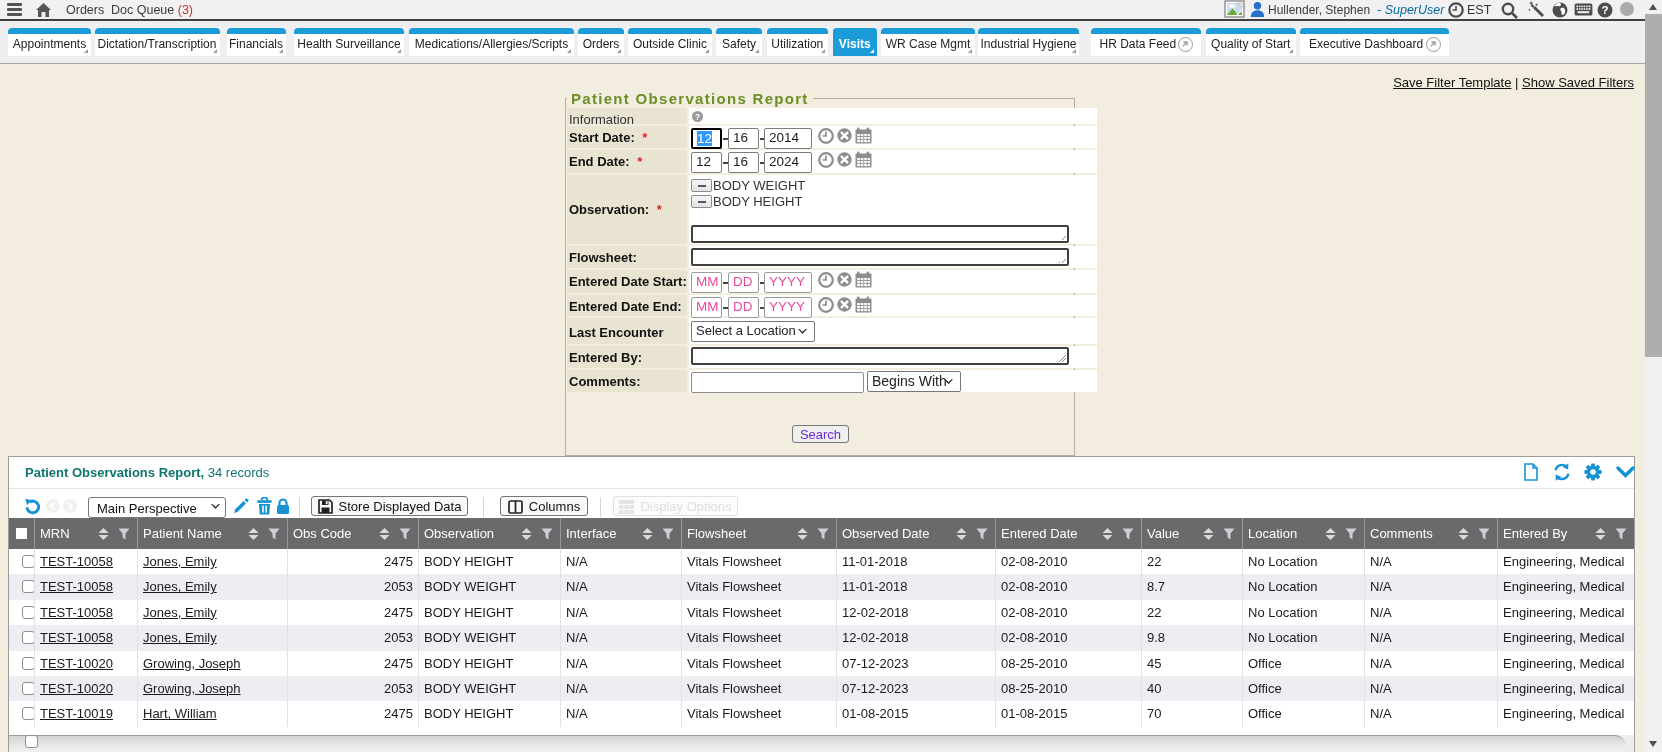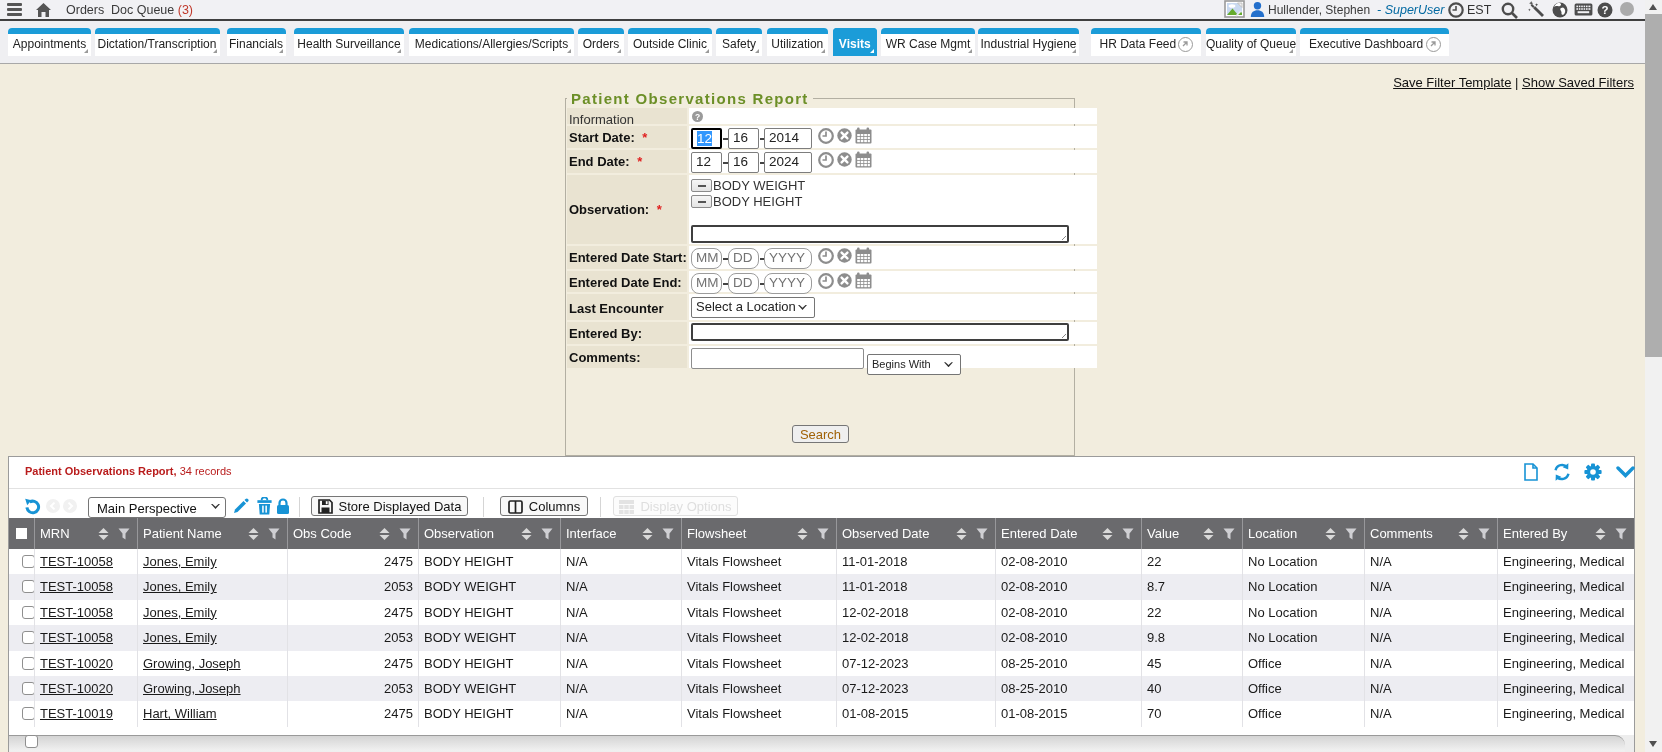--- a/index.html
+++ b/index.html
@@ -34,28 +34,28 @@
 #legend { position:absolute; left:567px; top:26px; background:#f2edde; padding:0 4px; font-size:15px; font-weight:bold; color:#6c8f27; letter-spacing:1.3px; }
 #form { position:absolute; left:567px; top:44px; width:530px; }
 .frow { display:flex; margin-bottom:2px; }
 .flabel { width:120px; background:#e9e3d1; flex:none; font-weight:bold; color:#111; padding:4px 0 0 2px; font-size:13px; margin-right:2px; }
 .ffield { flex:1; background:#fff; position:relative; }
 .red { color:#e02020; font-weight:bold; margin-left:4px; }
 .wideinput { position:absolute; left:2px; width:378px; height:18px; border:2px solid #3f3f3f; border-radius:2px; background:#fff; }
 .grip { position:absolute; right:1px; bottom:1px; width:7px; height:7px;
   background:linear-gradient(135deg, transparent 50%, #888 50%, #888 57%, transparent 57%, transparent 71%, #888 71%, #888 78%, transparent 78%); }
 .dinput { position:absolute; height:21px; border:1.5px solid #7d7d7d; border-radius:2px; background:#fff; font-size:13.5px; color:#222; padding-left:4px; line-height:18px; }
-.ph { color:#737373;border-radius:8px; }
+.ph { color:#ec4899; }
 .dash { position:absolute; width:5px; height:2px; background:#444; }
 .gico { position:absolute; top:2px; }
 
 
 #panel { position:absolute; left:8px; top:392px; width:1627px; height:296px; background:#fff; border:1px solid #9b9b9b; border-bottom:none; }
 #ptitle { position:absolute; left:0; top:0; width:100%; height:30px; }
-#ptitle .t { position:absolute; left:16px; top:8px; font-size:11px; color:#b91c1c; }
+#ptitle .t { position:absolute; left:16px; top:8px; font-size:13px; color:#0f766e; }
 #ptoolbar { position:absolute; left:0; top:31px; width:100%; height:30px; border-top:1px solid #e2e2e2; }
 .vsep { position:absolute; top:8px; height:20px; width:1px; background:#d5d5d5; }
 .tbbtn { position:absolute; top:7px; height:20px; border:1px solid #767676; border-radius:3px; background:#f8f8f8; font-size:13px; color:#111; text-align:center; }
 #mpsel { position:absolute; left:79px; top:8px; width:138px; height:21px; border:1px solid #767676; border-radius:3px; background:#fff; font-size:13px; color:#111; padding:3px 0 0 8px; }
 .selchev { position:absolute; width:9px; height:6px; }
 .selchev::before { content:""; position:absolute; left:0; top:-1px; width:9px; height:5px;
   clip-path:polygon(0 0, 17% 0, 50% 55%, 83% 0, 100% 0, 50% 100%); background:#333; }
 
 
 #gtable { position:absolute; left:0; top:61px; width:1625px; }
@@ -206,21 +206,21 @@
     </div>
     <div class="tab" style="left:1090.5px;width:110px">
       <span class="tx" style="text-align:left;padding-left:9px">HR Data Feed</span>
       <span class="extic" style="right:8px">
         <svg width="12" height="12" viewBox="0 0 12 12" style="position:absolute;left:0;top:0">
           <path d="M4 8 L8 4 M4.5 4 L8 4 L8 7.5" fill="none" stroke="#9a9a9a" stroke-width="1.3"></path>
         </svg>
       </span>
     </div>
     <div class="tab" style="left:1206px;width:89.5px">
-      <span class="tx">Quality of Queue</span>
+      <span class="tx">Quality of Start</span>
       <span class="fold"></span>
     </div>
     <div class="tab" style="left:1300px;width:149px">
       <span class="tx" style="text-align:left;padding-left:9px">Executive Dashboard</span>
       <span class="extic" style="right:8px">
         <svg width="12" height="12" viewBox="0 0 12 12" style="position:absolute;left:0;top:0">
           <path d="M4 8 L8 4 M4.5 4 L8 4 L8 7.5" fill="none" stroke="#9a9a9a" stroke-width="1.3"></path>
         </svg>
       </span>
     </div>
@@ -319,20 +319,28 @@
           <span>Observation: <span class="red">*</span></span>
         </div>
         <div class="ffield">
           <div class="obsline" style="top:3.5px"><span class="obscb"></span>BODY WEIGHT</div>
           <div class="obsline" style="top:19.5px"><span class="obscb"></span>BODY HEIGHT</div>
           <div class="wideinput" style="top:50.5px">
             <span class="grip"></span>
           </div>
         </div>
       </div>
+      <div class="frow" style="height:22px">
+        <div class="flabel" style="">Flowsheet:</div>
+        <div class="ffield">
+          <div class="wideinput" style="top:2px">
+            <span class="grip"></span>
+          </div>
+        </div>
+      </div>
       <div class="frow" style="height:22.9px">
         <div class="flabel" style="">Entered Date Start:</div>
         <div class="ffield">
           <div class="dinput ph" style="left:2px;top:2px;width:31px;border-color:#9c9c9c;">MM</div>
           <div class="dash" style="left:34px;top:12px"></div>
           <div class="dinput ph" style="left:39px;top:2px;width:31px;border-color:#9c9c9c;">DD</div>
           <div class="dash" style="left:71px;top:12px"></div>
           <div class="dinput ph" style="left:75px;top:2px;width:48px;border-color:#9c9c9c;">YYYY</div>
           <svg class="gico" style="left:129px" width="16" height="16" viewBox="0 0 16 16">
             <circle cx="8" cy="8" r="6.8" fill="none" stroke="#8d8d8d" stroke-width="2.2"></circle>
@@ -411,25 +419,25 @@
         <div class="ffield">
           <div class="wideinput" style="top:1px">
             <span class="grip"></span>
           </div>
         </div>
       </div>
       <div class="frow" style="height:22px">
         <div class="flabel" style="">Comments:</div>
         <div class="ffield">
           <div class="dinput" style="left:2px;top:2px;width:173px;border-color:#8d8d8d"></div>
-          <div class="dinput" style="left:178px;top:8px;width:94px;border-color:#757575;font-size:11px">Begins With<span class="selchev" style="right:7px;top:8px"></span></div>
-        </div>
-      </div>
-    </div>
-  <div class="abs" style="left:792px;top:361px;width:57px;height:18px;border:1px solid #767676;border-radius:3px;background:#efefef;text-align:center;font-size:13px;color:#a16207;padding-top:1px">Search</div>
+          <div class="dinput" style="left:178px;top:1px;width:94px;border-color:#757575;font-size:14px">Begins With<span class="selchev" style="right:7px;top:8px"></span></div>
+        </div>
+      </div>
+    </div>
+  <div class="abs" style="left:792px;top:361px;width:57px;height:18px;border:1px solid #767676;border-radius:3px;background:#efefef;text-align:center;font-size:13px;color:#6d28d9;padding-top:1px">Search</div>
   <div id="panel">
     <div id="ptitle">
       <span class="t"><b>Patient Observations Report,</b> 34 records</span>
       <svg class="abs" style="left:1515px;top:6px" width="14" height="18" viewBox="0 0 14 18">
         <path d="M1 1 L9 1 L13 5 L13 17 L1 17 Z" fill="none" stroke="#1793d5" stroke-width="1.6"></path>
         <path d="M9 1 L9 5 L13 5" fill="none" stroke="#1793d5" stroke-width="1.6"></path>
       </svg>
       <svg class="abs" style="left:1544px;top:6px" width="18" height="18" viewBox="0 0 18 18">
         <path d="M2.6 7.2 A6.6 6.6 0 0 1 14.2 4.4" fill="none" stroke="#1793d5" stroke-width="2.5"></path>
         <path d="M15.4 0.2 L15.2 6.4 L9.8 4.2 Z" fill="#1793d5"></path>

